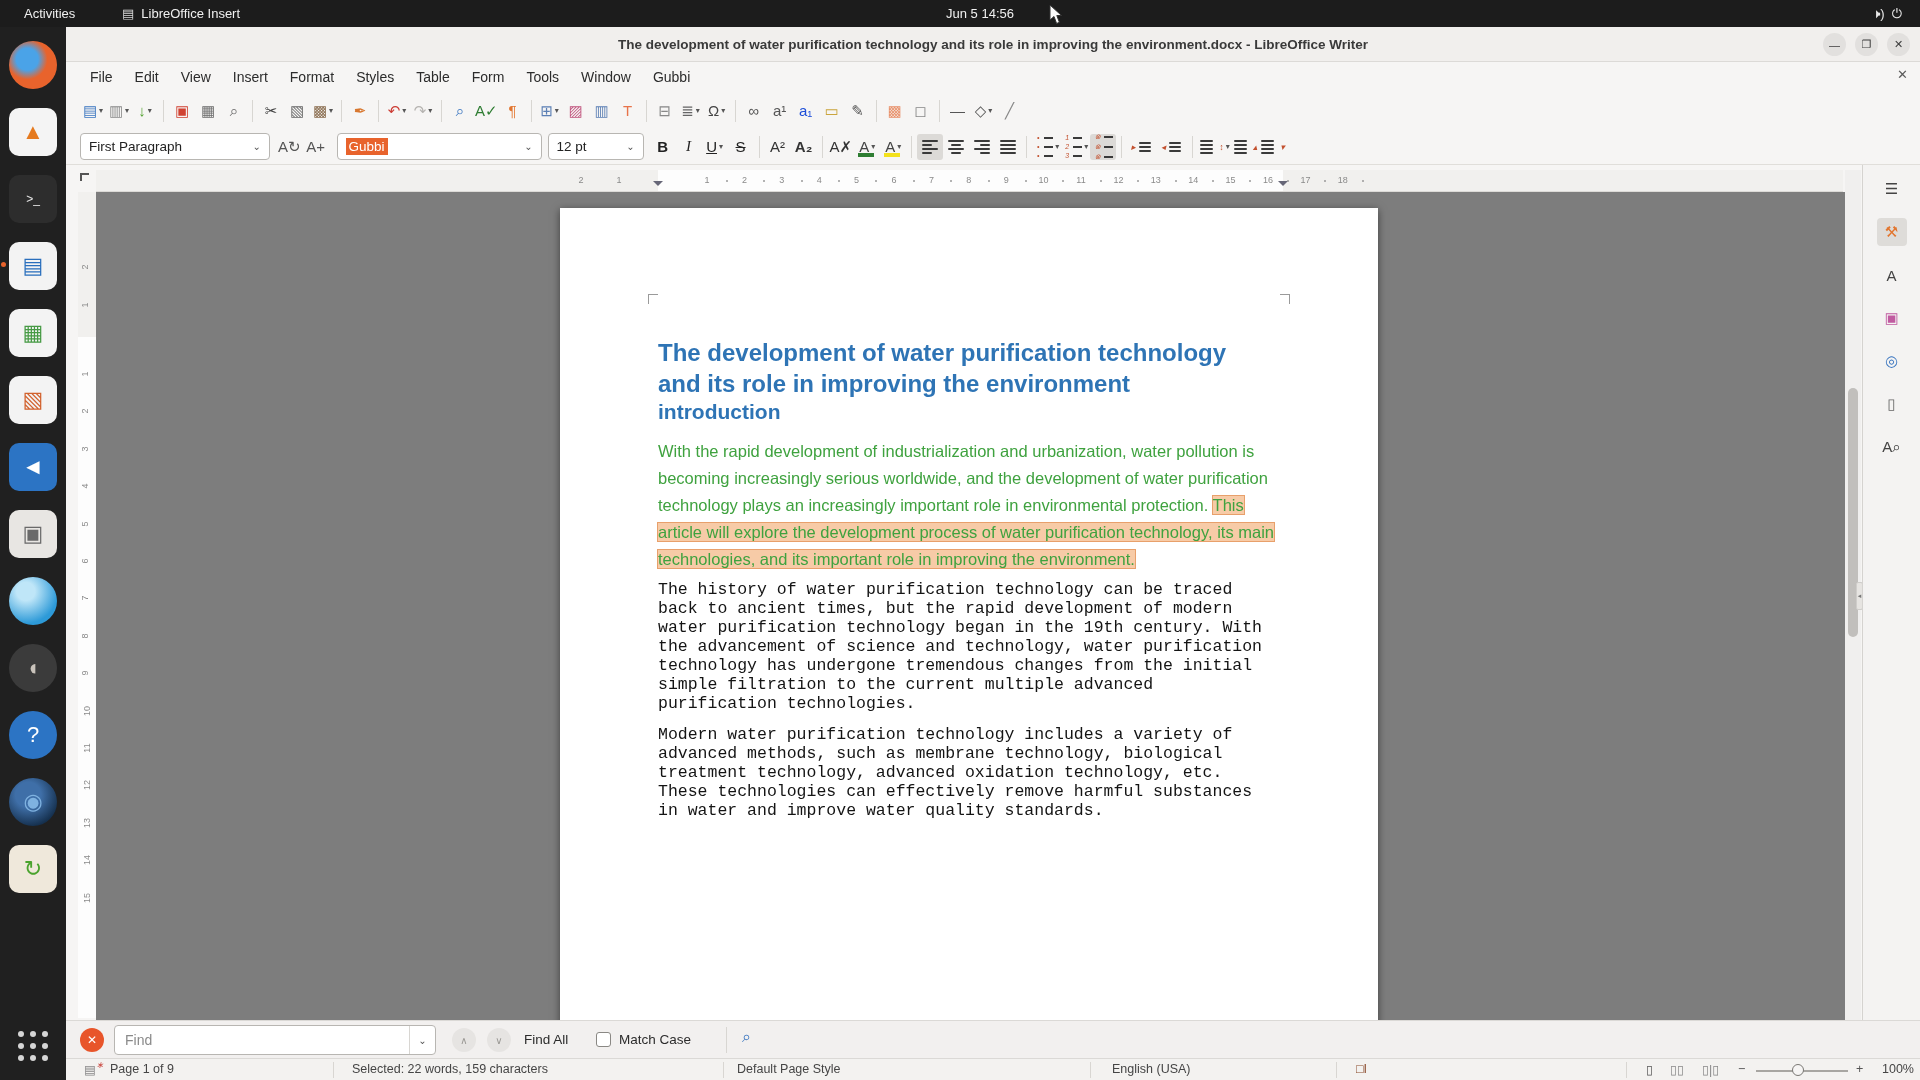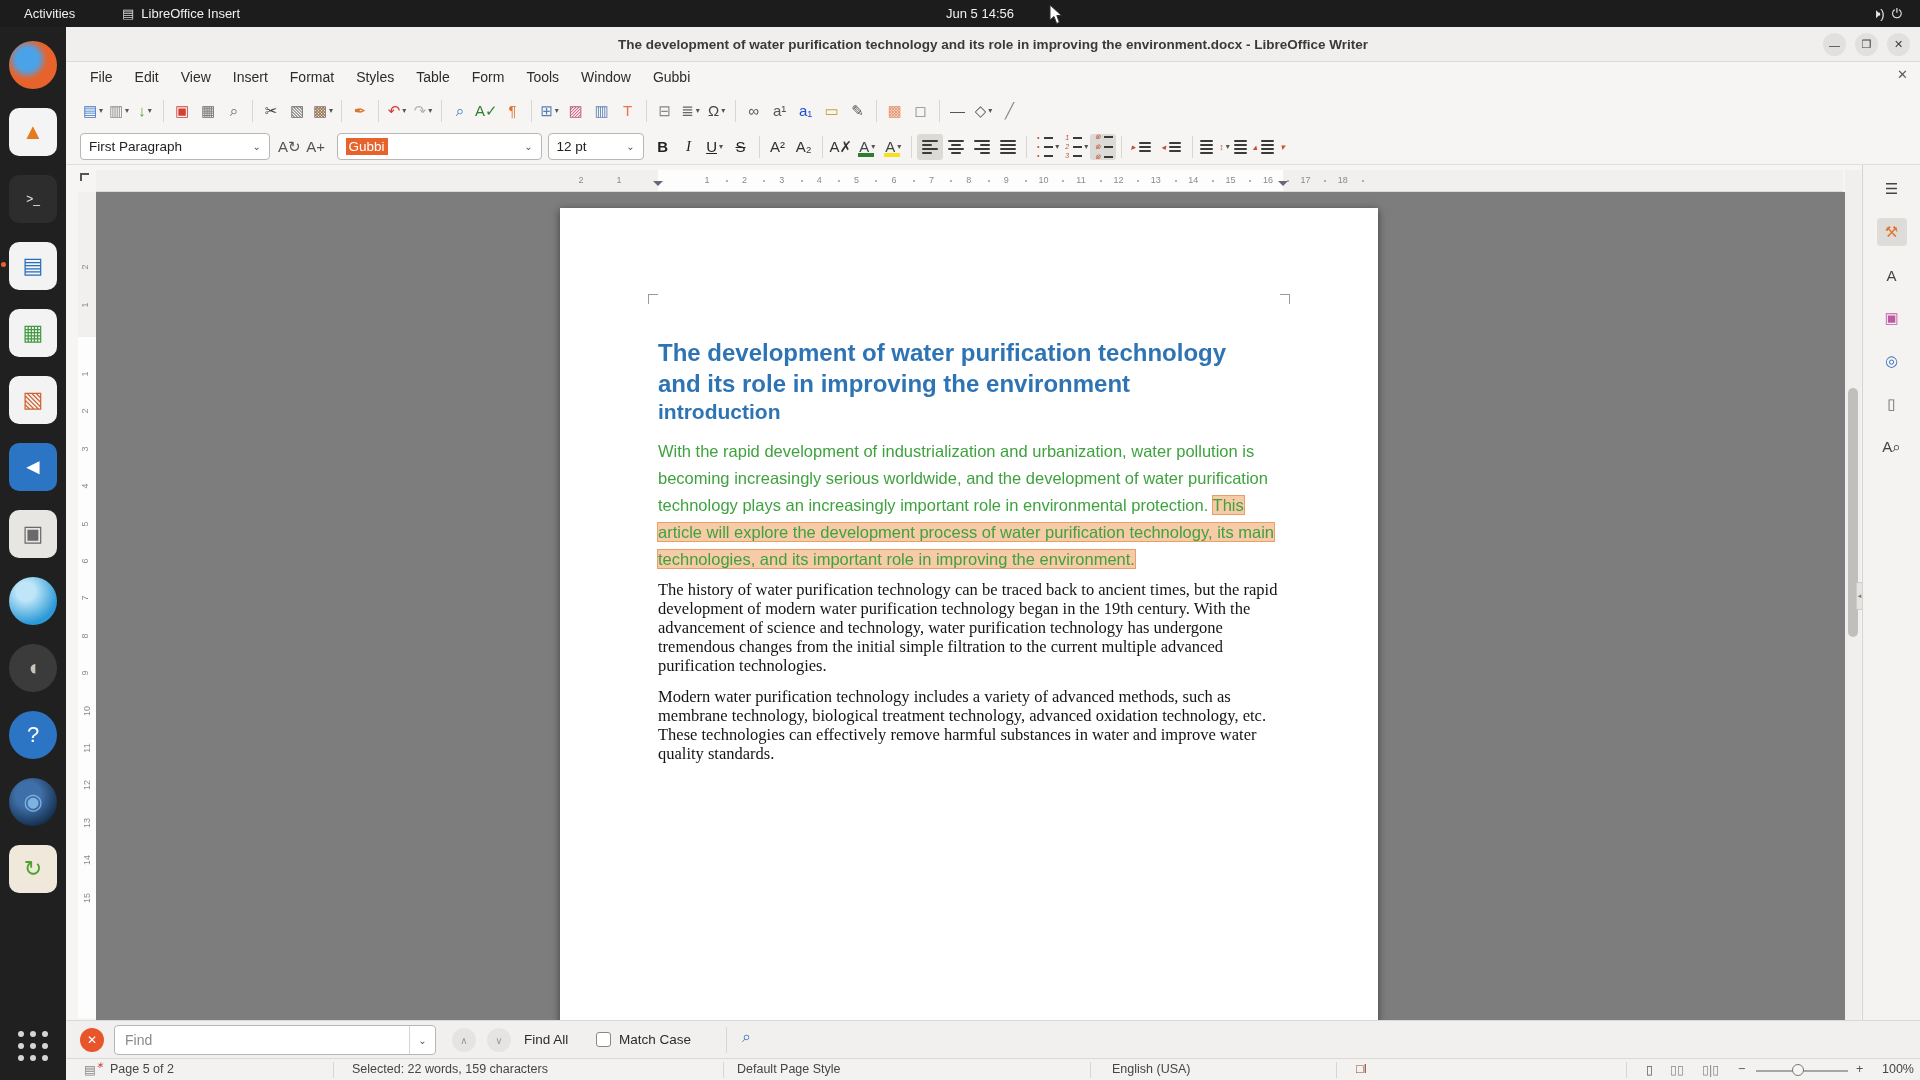--- a/index.html
+++ b/index.html
@@ -64,21 +64,21 @@
   .vnum{position:absolute;left:4px;font-size:9px;color:#8a8a8a;transform:rotate(-90deg)}
   
   #docarea{position:absolute;left:30px;top:165px;width:1749px;height:855px;background:#7d7d7d;overflow:hidden}
   #page{position:absolute;left:464px;top:16px;width:818px;height:1123px;background:#fff;box-shadow:0 2px 8px rgba(0,0,0,.5);padding:129px 98px 0 98px}
   .cmark{position:absolute;width:10px;height:10px}
   .cmark.tl{left:88px;top:86px;border-left:1px solid #9a9a9a;border-top:1px solid #9a9a9a}
   .cmark.tr{left:720px;top:86px;border-right:1px solid #9a9a9a;border-top:1px solid #9a9a9a}
   .doc-title{font-size:24px;line-height:31px;font-weight:bold;color:#2e74b5}
   .doc-heading{font-size:21px;line-height:26px;font-weight:bold;color:#2e74b5}
   .doc-sub{font-size:17.5px;line-height:22px;font-weight:bold;color:#2e74b5}
-  .doc-para{font-family:Liberation Serif, serif;font-size:16.5px;line-height:19px;color:#141414;margin-bottom:12px}
+  .doc-para{font-family:Liberation Mono, monospace;font-size:16.5px;line-height:19px;color:#141414;margin-bottom:12px}
   .doc-green{font-size:16.5px;line-height:27px;color:#3fa23f;margin-top:13px;margin-bottom:7px}
   .hl{background:#f7cba7;box-decoration-break:clone;-webkit-box-decoration-break:clone;box-shadow:0 0 0 1px #e8a06b}
   .m-intro{margin-top:0}
   .m-h2{margin-top:0;margin-bottom:10px}
   .m-h2b{margin-top:12px}
   .m-sub{margin-top:12px;margin-bottom:9px}
   
   #vscroll{position:absolute;left:1779px;top:143px;width:16px;height:879px;background:#f0efee}
   #vthumb{position:absolute;left:3px;top:218px;width:10px;height:249px;background:#c1bfbc;border-radius:5px}
   #sidebar{position:absolute;left:1796px;top:138px;width:58px;height:884px;background:#f4f3f2;border-left:1px solid #d5d3d0;display:flex;flex-direction:column;align-items:center;padding-top:10px;gap:15px}
@@ -358,21 +358,21 @@
           <span class="dd">▾</span>
         </span>
         <span class="tbtn">
           <span class="glyph" style="color: rgb(34, 34, 34); text-decoration: line-through;">S</span>
         </span>
         <i class="sep"></i>
         <span class="tbtn">
           <span class="glyph" style="color: rgb(51, 51, 51);">A²</span>
         </span>
         <span class="tbtn">
-          <span class="glyph" style="color: rgb(51, 51, 51);">A₂</span>
+          <span class="glyph" style="color: rgb(51, 51, 51); font-weight: bold;">A₂</span>
         </span>
         <i class="sep"></i>
         <span class="tbtn">
           <span class="glyph" style="color: rgb(51, 51, 51);">A✗</span>
         </span>
         <span class="tbtn" style="margin-bottom: 0px;">
           <span class="glyph" style="color: rgb(68, 68, 68);">A</span>
           <i class="colorbar" style="background: rgb(46, 125, 50);"></i>
           <span class="dd">▾</span>
         </span>
@@ -642,21 +642,21 @@
     <span id="findall">Find All</span>
     <span id="matchbox"></span>
     <span id="matchlbl">Match Case</span>
     <div id="findsep"></div>
     <span id="findrep">⌕</span>
   </div>
 
   <div id="statusbar">
     <span style="left:18px;color:#888">▤</span>
     <i id="moddot">∗</i>
-    <span style="left:44px">Page 5 of 2</span>
+    <span style="left:44px">Page 1 of 9</span>
     <i class="ssep" style="left:267px"></i>
     <span style="left:286px">Selected: 22 words, 159 characters</span>
     <i class="ssep" style="left:657px"></i>
     <span style="left:671px">Default Page Style</span>
     <i class="ssep" style="left:1024px"></i>
     <span style="left:1046px">English (USA)</span>
     <i class="ssep" style="left:1270px"></i>
     <span style="left:1290px;color:#8a4a2a">□I</span>
     <i class="ssep" style="left:1560px"></i>
     <span style="left:1580px;color:#555">▯</span>

